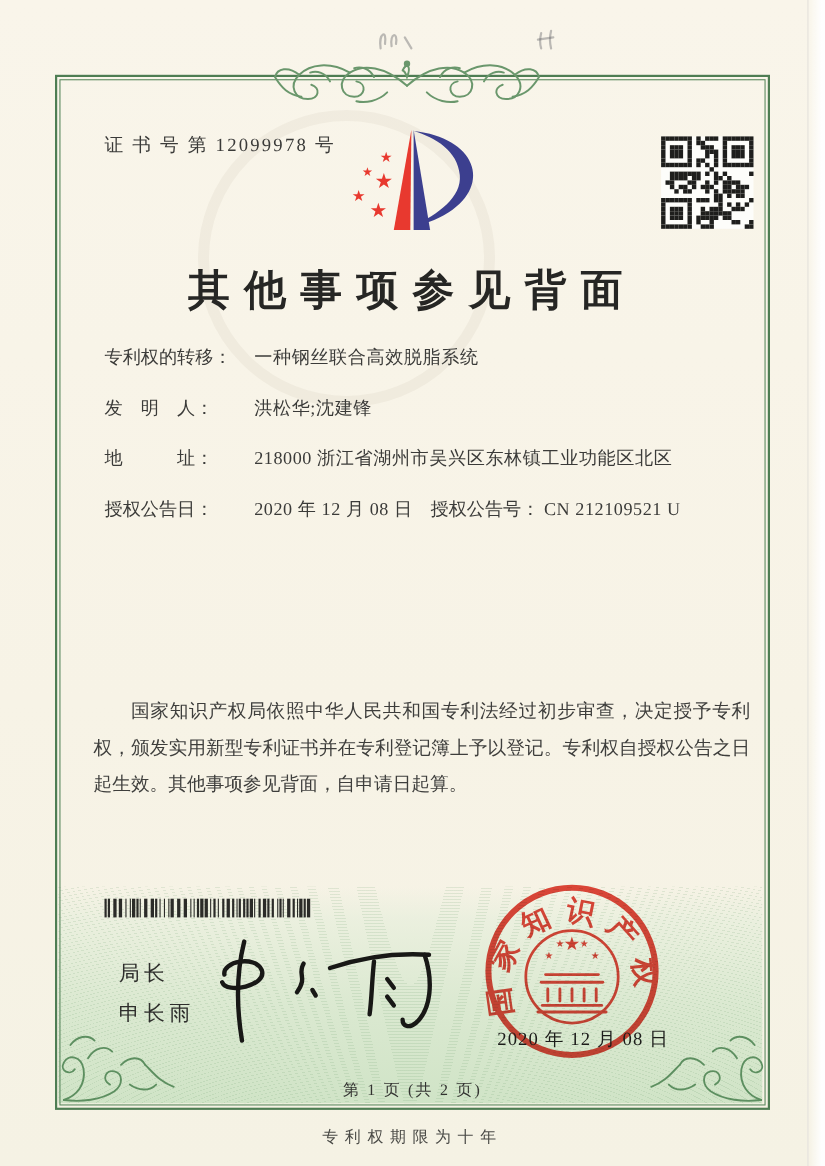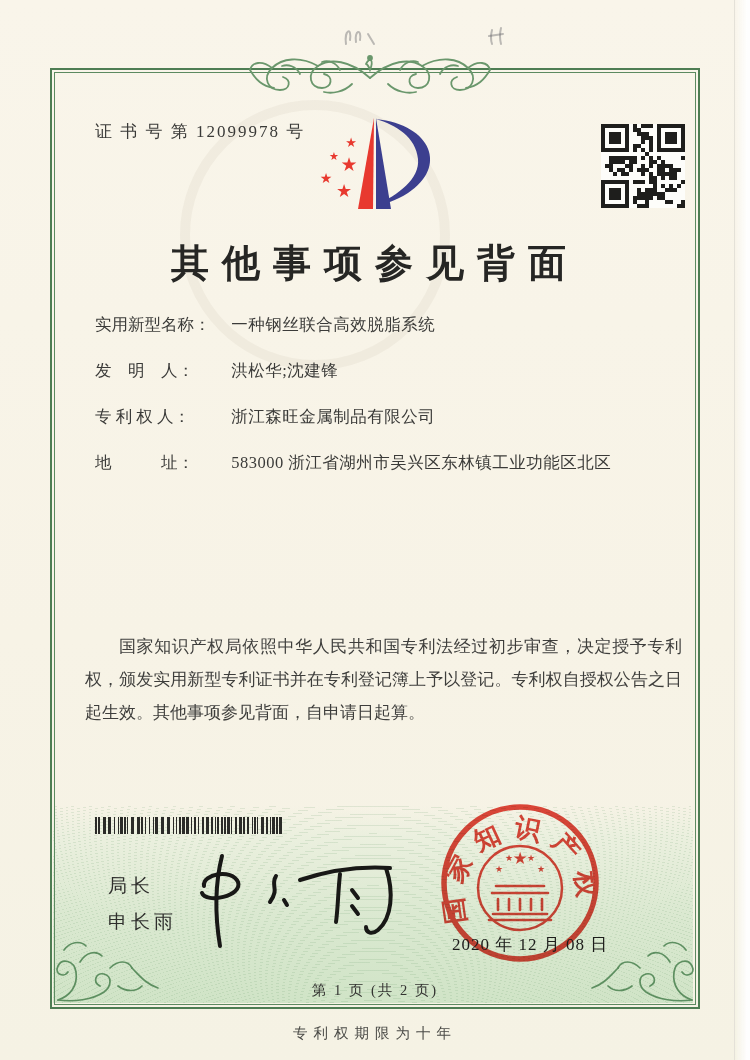--- a/index.html
+++ b/index.html
@@ -341,34 +341,38 @@
     <i style="left:44px;top:80px"></i>
     <i style="left:76px;top:80px"></i>
     <i style="left:80px;top:80px"></i>
   </div>
 
 <div class="cert-no" data-name="certificate-number">证 书 号 第 12099978 号</div>
 <div class="title" data-name="certificate-title">其他事项参见背面</div>
 
 <div class="fields" data-name="field-list">
   <div class="frow" data-name="field-row-name">
-    <span class="flabel" data-name="field-label">实用新型名称：</span>
+    <span class="flabel" data-name="field-label">专利权的转移：</span>
     <span class="fvalue" data-name="field-value">一种钢丝联合高效脱脂系统</span>
   </div>
   <div class="frow" data-name="field-row-inventor">
     <span class="flabel" data-name="field-label">发　明　人：</span>
     <span class="fvalue" data-name="field-value">洪松华;沈建锋</span>
   </div>
-  <div class="frow" data-name="field-row-patentee">
-    <span class="flabel" data-name="field-label">专 利 权 人：</span>
-    <span class="fvalue" data-name="field-value">浙江森旺金属制品有限公司</span>
-  </div>
   <div class="frow" data-name="field-row-address">
     <span class="flabel" data-name="field-label">地　　　址：</span>
-    <span class="fvalue" data-name="field-value">583000 浙江省湖州市吴兴区东林镇工业功能区北区</span>
+    <span class="fvalue" data-name="field-value">218000 浙江省湖州市吴兴区东林镇工业功能区北区</span>
+  </div>
+  <div class="frow" data-name="field-row-grant-date">
+    <span class="flabel" data-name="field-label">授权公告日：</span>
+    <span class="fvalue" data-name="field-value">2020 年 12 月 08 日</span>
+    <span class="pair2" data-name="field-grant-no">
+      <span data-name="field-label">授权公告号：</span>
+      <span class="fvalue" data-name="field-value">CN 212109521 U</span>
+    </span>
   </div>
 </div>
 
 <div class="paras" data-name="legal-text">
   <p data-name="body-paragraph-1">国家知识产权局依照中华人民共和国专利法经过初步审查，决定授予专利权，颁发实用新型专利证书并在专利登记簿上予以登记。专利权自授权公告之日起生效。其他事项参见背面，自申请日起算。</p>
 </div>
 
 <div data-name="barcode">
     <i style="left:0px;width:2px"></i>
     <i style="left:3px;width:2px"></i>

